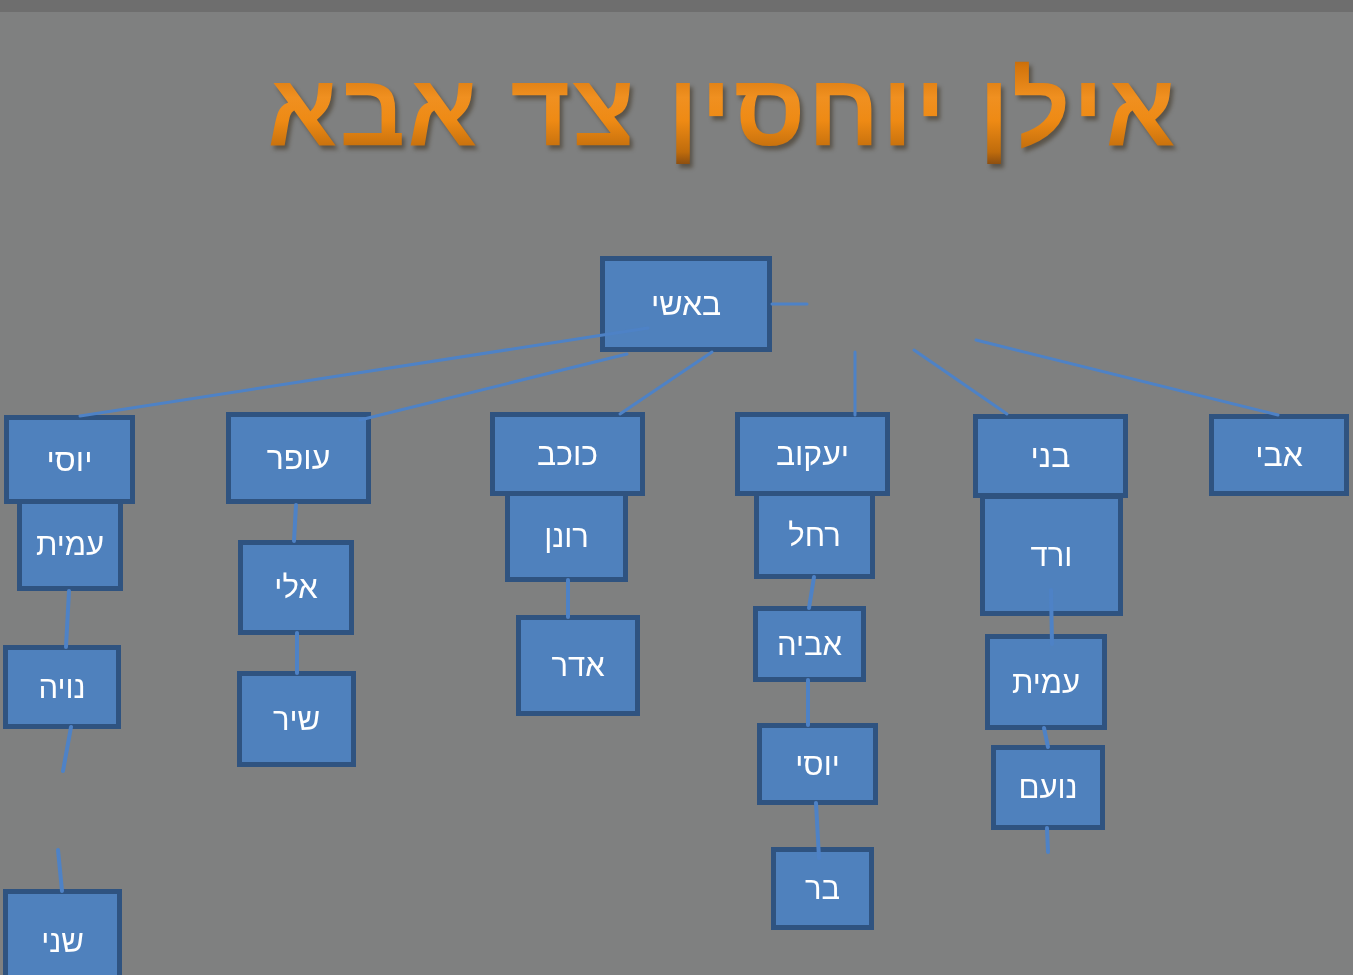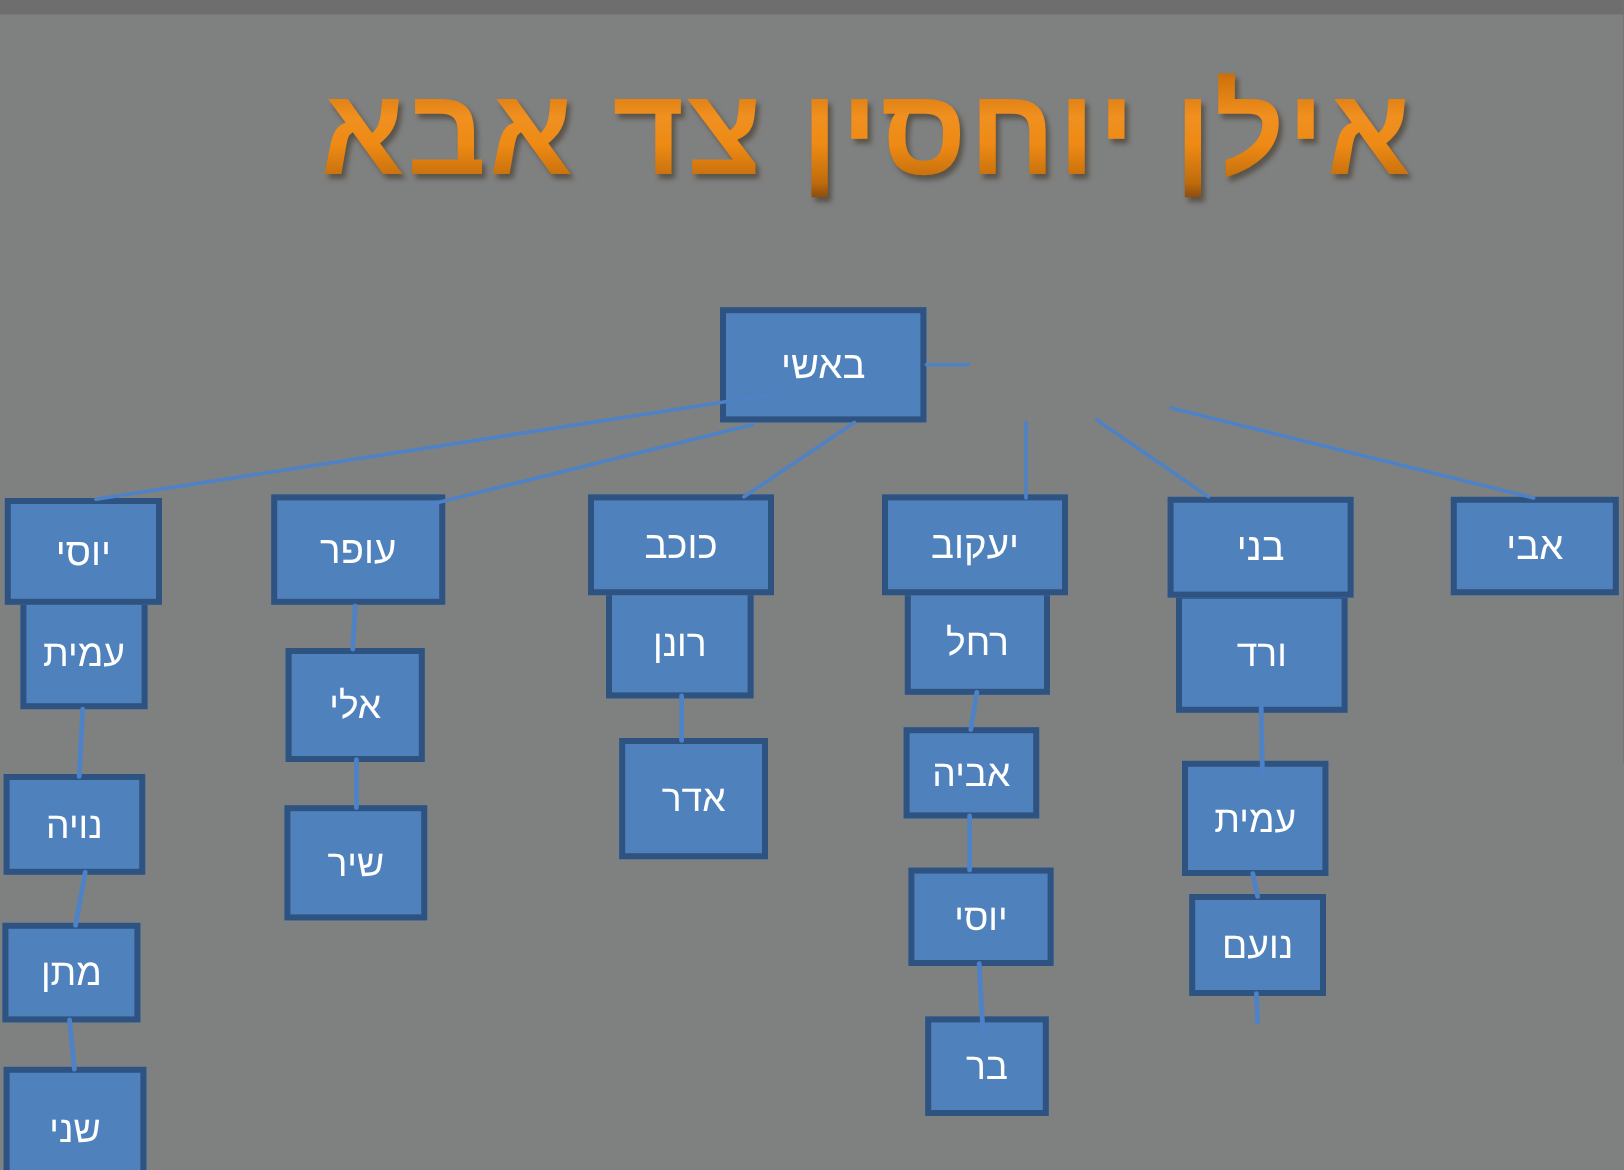--- a/index.html
+++ b/index.html
@@ -74,35 +74,34 @@
 
   <div class="node head" style="left:4px;top:403px;width:131px;height:89px">יוסי</div>
   <div class="node head" style="left:226px;top:400px;width:145px;height:92px">עופר</div>
   <div class="node head" style="left:490px;top:400px;width:155px;height:84px">כוכב</div>
   <div class="node head" style="left:735px;top:400px;width:155px;height:84px">יעקוב</div>
   <div class="node head" style="left:973px;top:402px;width:155px;height:84px">בני</div>
   <div class="node head" style="left:1209px;top:402px;width:140px;height:82px">אבי</div>
 
   <div class="node" style="left:17px;top:486px;width:106px;height:93px">עמית</div>
   <div class="node" style="left:3px;top:633px;width:118px;height:84px">נויה</div>
-  <div class="node" style="left:2px;top:757px;width:115px;height:83px">מתן</div>
   <div class="node" style="left:3px;top:877px;width:119px;height:104px">שני</div>
 
   <div class="node" style="left:238px;top:528px;width:116px;height:95px">אלי</div>
   <div class="node" style="left:237px;top:659px;width:119px;height:96px">שיר</div>
 
   <div class="node" style="left:505px;top:478px;width:123px;height:92px">רונן</div>
   <div class="node" style="left:516px;top:603px;width:124px;height:101px">אדר</div>
 
   <div class="node" style="left:754px;top:479px;width:121px;height:88px">רחל</div>
   <div class="node" style="left:753px;top:594px;width:113px;height:76px">אביה</div>
   <div class="node" style="left:757px;top:711px;width:121px;height:82px">יוסי</div>
   <div class="node" style="left:771px;top:835px;width:103px;height:83px">בר</div>
 
-  <div class="node" style="left:980px;top:482px;width:143px;height:100px">ורד</div>
+  <div class="node" style="left:980px;top:482px;width:143px;height:122px">ורד</div>
   <div class="node" style="left:985px;top:622px;width:122px;height:96px">עמית</div>
   <div class="node" style="left:991px;top:733px;width:114px;height:85px">נועם</div>
 
   <svg class="connector-layer" viewBox="0 0 1353 975" xmlns="http://www.w3.org/2000/svg">
     <line class="fan" x1="772" y1="292" x2="807" y2="292"></line>
     <line class="fan" x1="648" y1="316" x2="80" y2="404"></line>
     <line class="fan" x1="627" y1="342" x2="360" y2="408"></line>
     <line class="fan" x1="712" y1="340" x2="620" y2="402"></line>
     <line class="fan" x1="855" y1="340" x2="855" y2="403"></line>
     <line class="fan" x1="914" y1="338" x2="1007" y2="402"></line>

